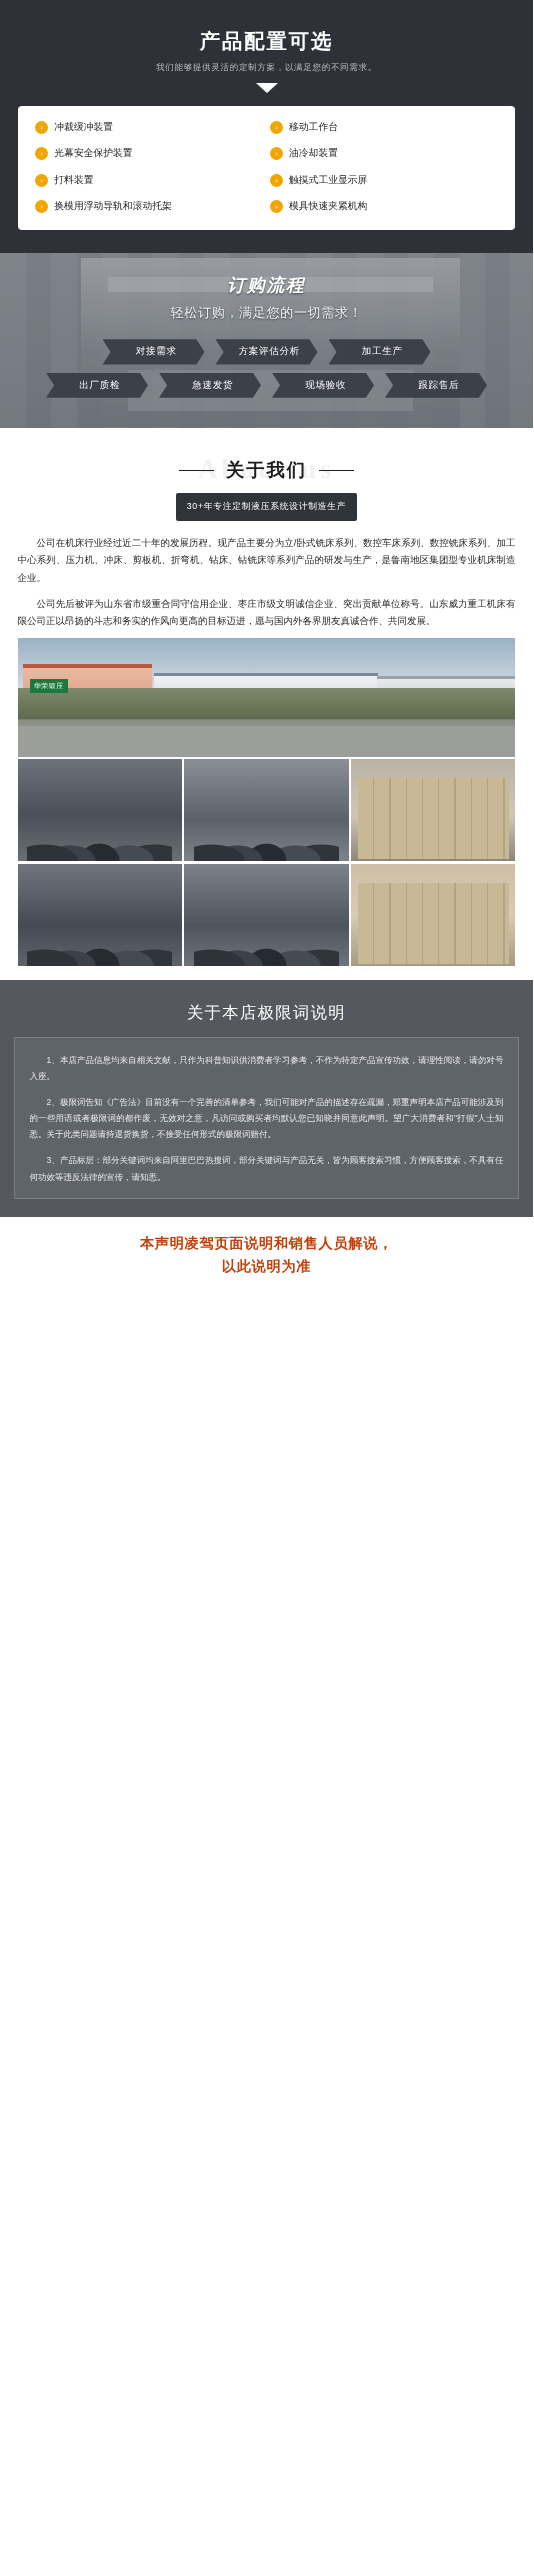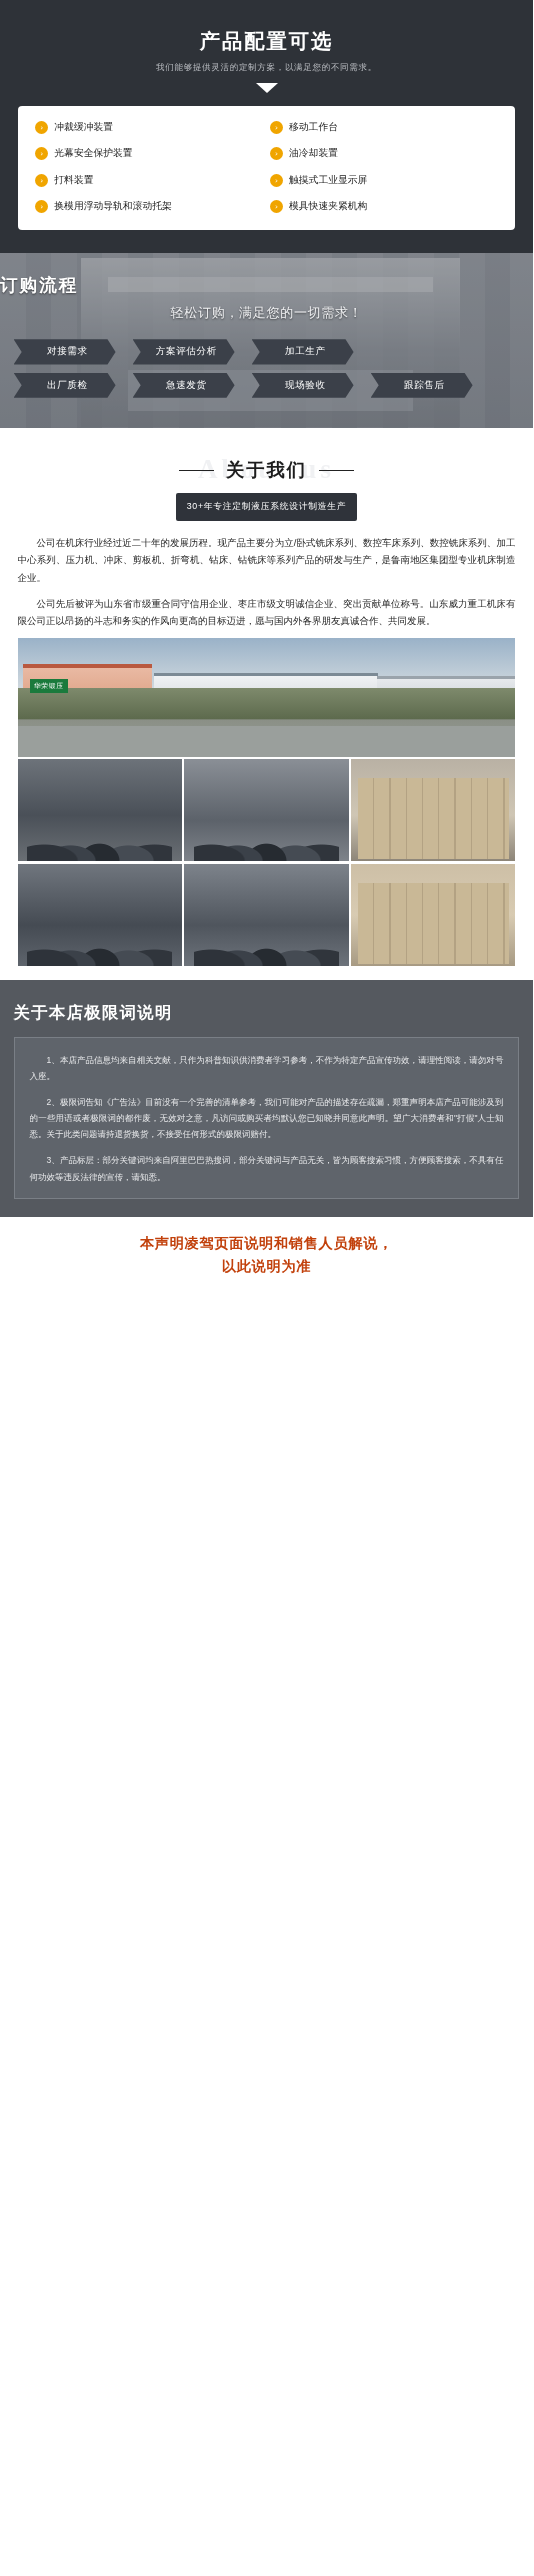--- a/index.html
+++ b/index.html
@@ -96,39 +96,41 @@
     background: #eceef0; opacity:.7;
   }
   .proc-machine:after {
     content: ""; position: absolute;
     left: 47px; bottom: 16.3px; width: 285px; height: 41px;
     background: #b0b5bb; opacity:.8;
   }
   .proc-overlay { position: absolute; inset: 0; background: rgba(40,44,50,.30); }
   .proc-inner { position: relative; padding-top: 20.3px; }
   .proc-title {
-    text-align: left;
+    text-align: center;
     color: #ffffff;
     font-size: 17.6px;
     font-weight: bold;
     letter-spacing: 2px;
     text-shadow: 0 0.7px 2px rgba(0,0,0,.55);
+    font-style: italic;
   }
   .proc-sub {
     text-align: center;
     color: #f0f1f3;
     font-size: 13px;
     letter-spacing: 0.7px;
     margin-top: 6.8px;
     text-shadow: 0 0.7px 2px rgba(0,0,0,.55);
   }
   .proc-rows { margin-top: 17.6px; padding: 0 13.6px; }
   .proc-row {
     display: flex;
-    gap: 17px;
+    justify-content: center;
+    gap: 11px;
     margin-bottom: 8.1px;
   }
   .proc-chip {
     position: relative;
     background: #3b4049;
     color: #fff;
     font-size: 9.5px;
     letter-spacing: 0.7px;
     padding: 6.1px 9.5px 6.1px 15px;
     min-width: 102px;
@@ -258,24 +260,24 @@
       repeating-linear-gradient(90deg, #c9b896 0 15px, #b3a283 15px 16.3px),
       repeating-linear-gradient(0deg, transparent 0 17.6px, #a3927550 17.6px 19px);
   }
 
   
   .sec-disc {
     background: #55595f;
     padding: 15px 13.6px 17.6px 13.6px;
   }
   .disc-title {
-    text-align: left;
+    text-align: center;
     color: #ffffff;
     font-size: 16.3px;
-    font-weight: bold;
+    font-weight: normal;
     letter-spacing: 1.4px;
     padding: 6.8px 0 13.6px 0;
   }
   .disc-box {
     background: #5f646b;
     border: 0.7px solid #7a7f86;
     padding: 13.6px 15px;
   }
   .disc-p {
     color: #e9eaec;

